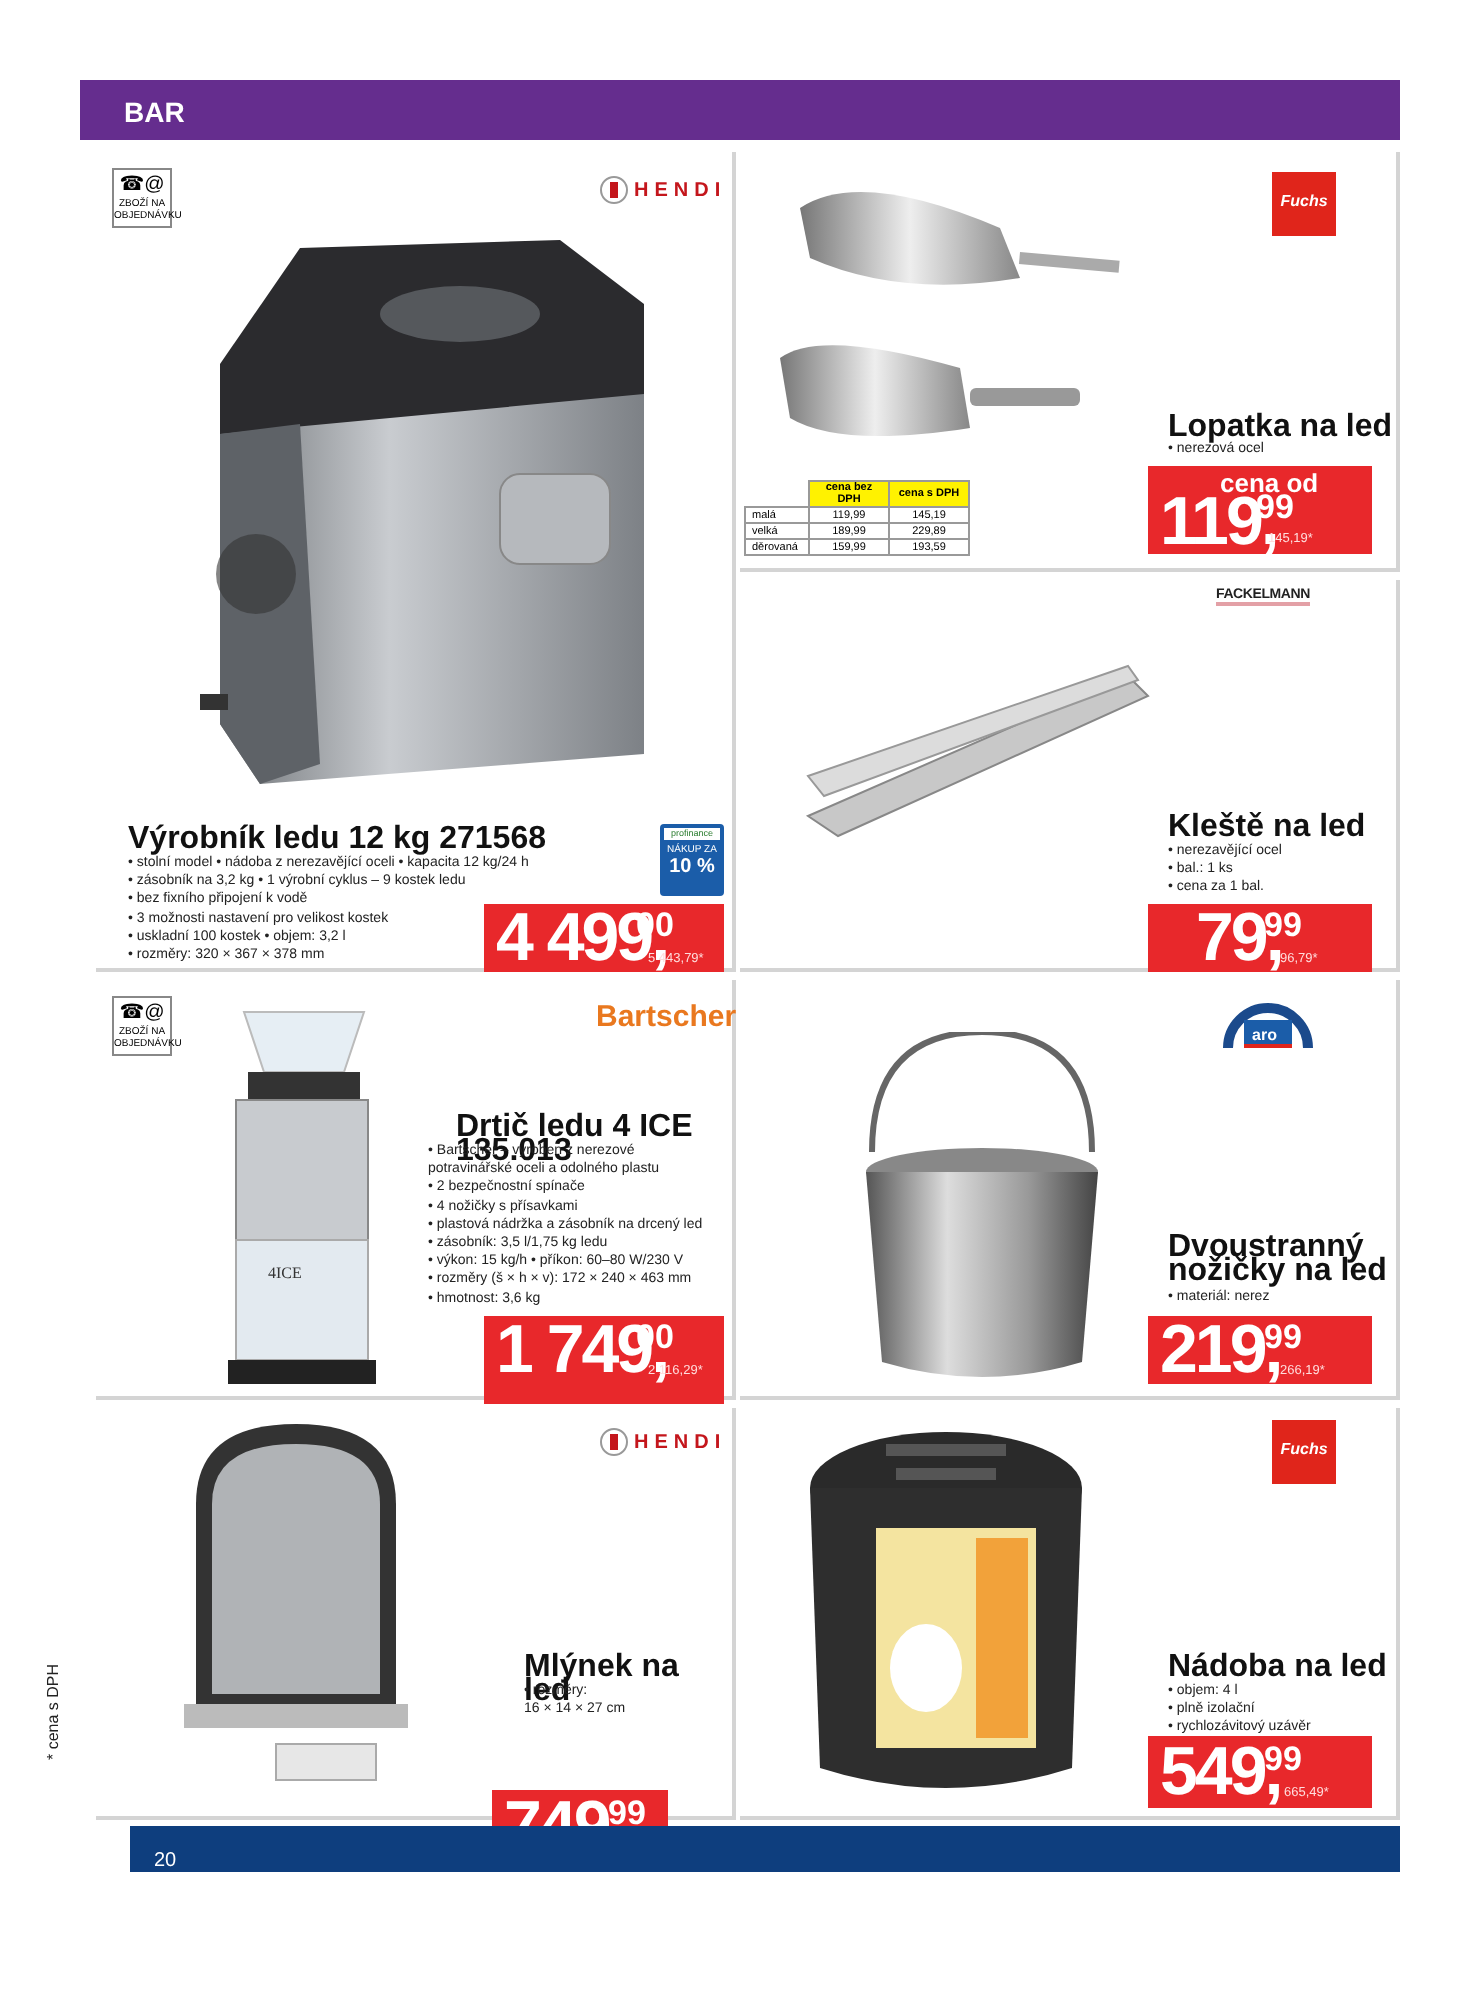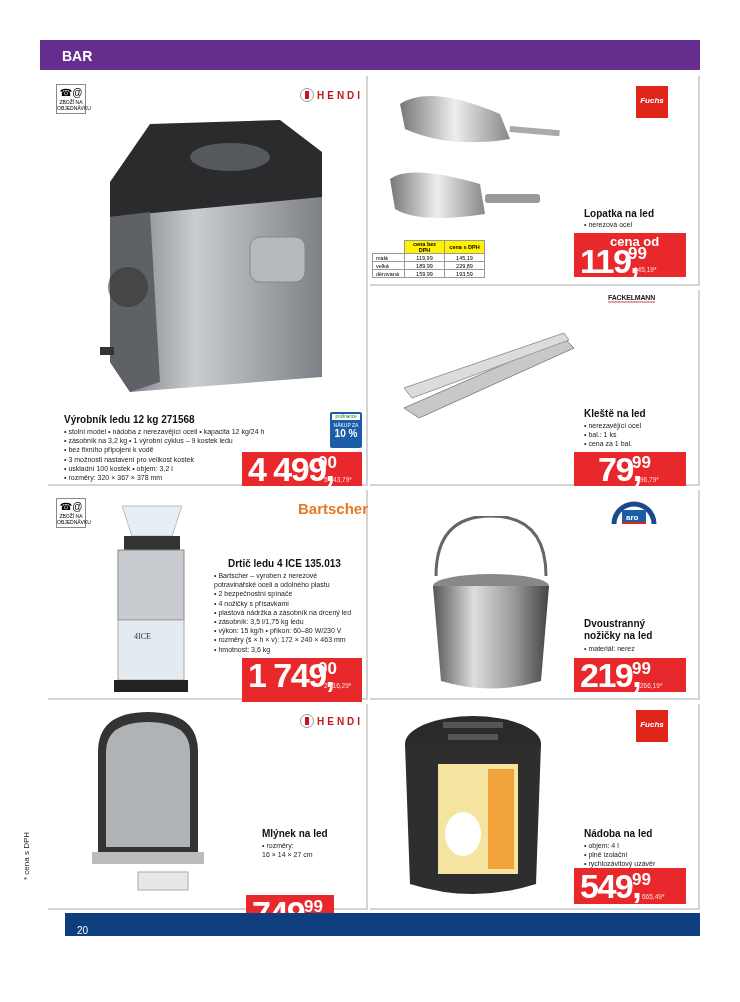--- a/index.html
+++ b/index.html
@@ -19,21 +19,21 @@
   .order-badge .ico { font-size: 10px; line-height: 12px; display: block; }
   .brand { position: absolute; font-weight: bold; font-size: 10px; }
   .hendi { color: #c4161c; letter-spacing: 3px; display: flex; align-items: center; gap: 3px; }
   .hendi .circ { width: 14px; height: 14px; border-radius: 50%; border: 1px solid #999; background: #fff; display: inline-block; position: relative; }
   .hendi .circ::after { content: ""; position: absolute; left: 4px; top: 2px; width: 4px; height: 8px; background: #c4161c; }
   .fuchs { width: 32px; height: 32px; background: #e0251b; color: #fff; font-size: 8px; font-style: italic; text-align: center; line-height: 30px; }
   .bartscher { color: #e9781f; font-size: 15px; font-family: "Liberation Sans", sans-serif; }
   .fackel { color: #222; font-size: 7px; border-bottom: 2px solid #e3a0a6; letter-spacing: -0.2px; }
   .aro { width: 48px; height: 36px; }
 
-  .title { position: absolute; font-weight: bold; font-size: 10px; color: #111; line-height: 12px; }
+  .title { position: absolute; font-weight: bold; font-size: 16px; color: #111; line-height: 12px; }
   .bullets { position: absolute; font-size: 7px; color: #222; line-height: 9.2px; list-style: none; }
   .bullets li::before { content: "• "; }
   .bullets li.nob::before { content: "  "; }
 
   .price { position: absolute; background: #e8282b; color: #fff; font-weight: bold; }
   .price .big { position: absolute; font-size: 34px; letter-spacing: -1.5px; line-height: 34px; font-family: "Liberation Sans", sans-serif; }
   .price .cents { position: absolute; font-size: 17px; line-height: 17px; }
   .price .vat { position: absolute; font-size: 6.5px; font-weight: normal; color: #fdd; }
   .price .lbl { position: absolute; font-size: 13px; }
 

